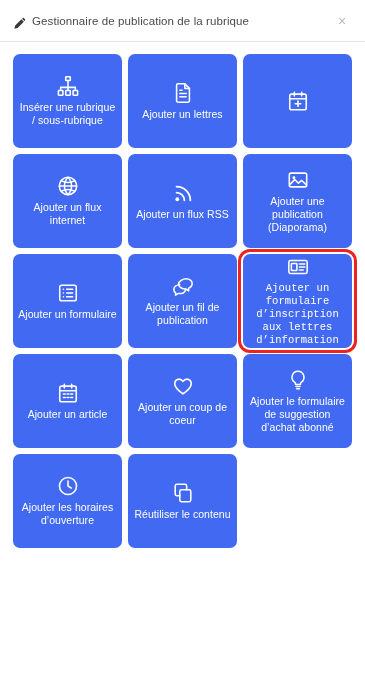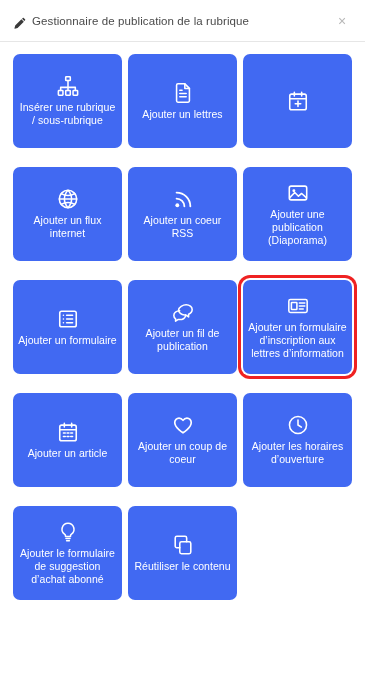--- a/index.html
+++ b/index.html
@@ -70,21 +70,21 @@
     font-family: "Liberation Sans", sans-serif;
   }
   
   .tile-grid {
     flex: 1 1 auto;
     box-sizing: border-box;
     padding: 12px 13px 0 13px;
     display: grid;
     grid-template-columns: repeat(3, 1fr);
     grid-auto-rows: 94px;
-    gap: 19px 6px;
+    gap: 6px 6px;
     align-content: start;
   }
   .tile {
     position: relative;
     background: #4169f2;
     border-radius: 7px;
     display: flex;
     flex-direction: column;
     align-items: center;
     justify-content: center;
@@ -115,20 +115,21 @@
     font-size: 10.5px;
     line-height: 13px;
     letter-spacing: 0.05px;
     word-break: break-word;
     max-width: 100%;
   }
   
   .tile.highlighted {
     outline: none;
     box-shadow: 0 0 0 2px #ffffff, 0 0 0 5px #ef2222;
+    font-family: Liberation Mono, monospace;
   }
 </style>
 </head>
 <body>
 
 <div class="panel">
 
   <div class="panel-header">
     <div class="header-left">
       <span class="pencil-icon">
@@ -185,21 +186,21 @@
         <span class="tile-label">Ajouter un flux internet</span>
       </div>
       <div class="tile">
         <span class="tile-icon">
           <svg viewBox="0 0 24 24" fill="none" stroke="currentColor" stroke-width="2" stroke-linecap="round" stroke-linejoin="round">
             <path d="M5 5a15 15 0 0 1 15 15"></path>
             <path d="M5 11.5A8.5 8.5 0 0 1 13.5 20"></path>
             <circle cx="5.8" cy="18.8" r="2.1" fill="currentColor" stroke="none"></circle>
           </svg>
         </span>
-        <span class="tile-label">Ajouter un coeur RSS</span>
+        <span class="tile-label">Ajouter un flux RSS</span>
       </div>
       <div class="tile">
         <span class="tile-icon">
           <svg viewBox="0 0 24 24" fill="none" stroke="currentColor" stroke-width="1.7" stroke-linecap="round" stroke-linejoin="round">
             <rect x="2.5" y="4.5" width="19" height="15" rx="2"></rect>
             <circle cx="7.5" cy="9.5" r="1.6" fill="currentColor" stroke="none"></circle>
             <path d="M3 17l5.5-5.5 4 4 3.5-3 5 4.5"></path>
           </svg>
         </span>
         <span class="tile-label">Ajouter une publication (Diaporama)</span>
@@ -247,38 +248,38 @@
         <span class="tile-icon">
           <svg viewBox="0 0 24 24" fill="none" stroke="currentColor" stroke-width="1.8" stroke-linecap="round" stroke-linejoin="round">
             <path d="M12 20.5S3 15 3 9.2A4.7 4.7 0 0 1 7.7 4.5c1.8 0 3.3 1 4.3 2.5 1-1.5 2.5-2.5 4.3-2.5A4.7 4.7 0 0 1 21 9.2c0 5.8-9 11.3-9 11.3z"></path>
           </svg>
         </span>
         <span class="tile-label">Ajouter un coup de coeur</span>
       </div>
       <div class="tile">
         <span class="tile-icon">
           <svg viewBox="0 0 24 24" fill="none" stroke="currentColor" stroke-width="1.7" stroke-linecap="round" stroke-linejoin="round">
+            <path d="M12 2.5a6.5 6.5 0 0 0-3.8 11.8c.7.5 1.1 1.3 1.1 2.1v.6h5.4v-.6c0-.8.4-1.6 1.1-2.1A6.5 6.5 0 0 0 12 2.5z"></path>
+            <path d="M9.8 19h4.4M10.5 21.5h3"></path>
+          </svg>
+        </span>
+        <span class="tile-label">Ajouter le formulaire de suggestion d’achat abonné</span>
+      </div>
+      <div class="tile">
+        <span class="tile-icon">
+          <svg viewBox="0 0 24 24" fill="none" stroke="currentColor" stroke-width="1.7" stroke-linecap="round" stroke-linejoin="round">
             <circle cx="12" cy="12" r="9.3"></circle>
             <path d="M12 6.6V12l3.7 2.3"></path>
           </svg>
         </span>
         <span class="tile-label">Ajouter les horaires d’ouverture</span>
       </div>
       <div class="tile">
         <span class="tile-icon">
           <svg viewBox="0 0 24 24" fill="none" stroke="currentColor" stroke-width="1.7" stroke-linecap="round" stroke-linejoin="round">
-            <path d="M12 2.5a6.5 6.5 0 0 0-3.8 11.8c.7.5 1.1 1.3 1.1 2.1v.6h5.4v-.6c0-.8.4-1.6 1.1-2.1A6.5 6.5 0 0 0 12 2.5z"></path>
-            <path d="M9.8 19h4.4M10.5 21.5h3"></path>
-          </svg>
-        </span>
-        <span class="tile-label">Ajouter le formulaire de suggestion d’achat abonné</span>
-      </div>
-      <div class="tile">
-        <span class="tile-icon">
-          <svg viewBox="0 0 24 24" fill="none" stroke="currentColor" stroke-width="1.7" stroke-linecap="round" stroke-linejoin="round">
             <rect x="8.5" y="8.5" width="12" height="13" rx="1.8"></rect>
             <path d="M16 8.5V4.3A1.8 1.8 0 0 0 14.2 2.5H5.3A1.8 1.8 0 0 0 3.5 4.3v8.9A1.8 1.8 0 0 0 5.3 15h3.2"></path>
           </svg>
         </span>
         <span class="tile-label">Réutiliser le contenu</span>
       </div>
     </div>
 
 </div>
 

